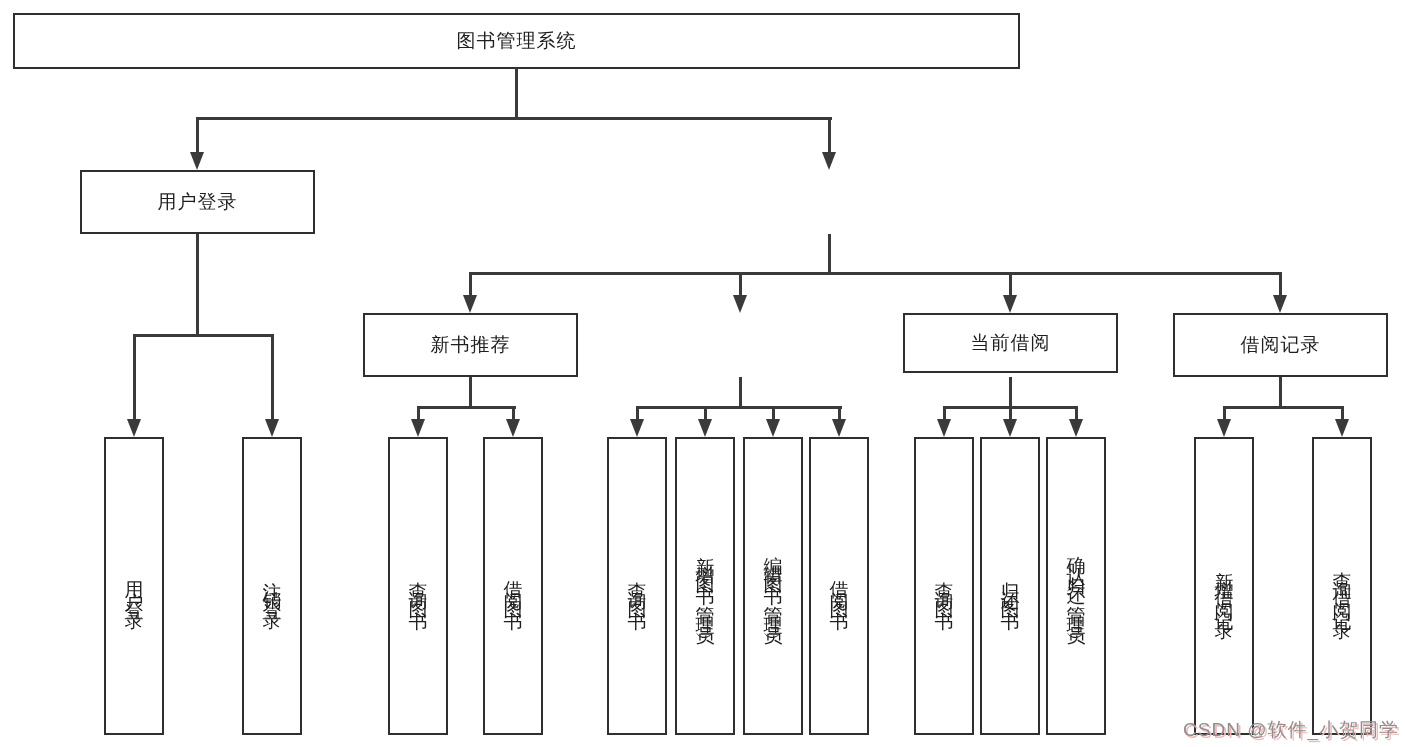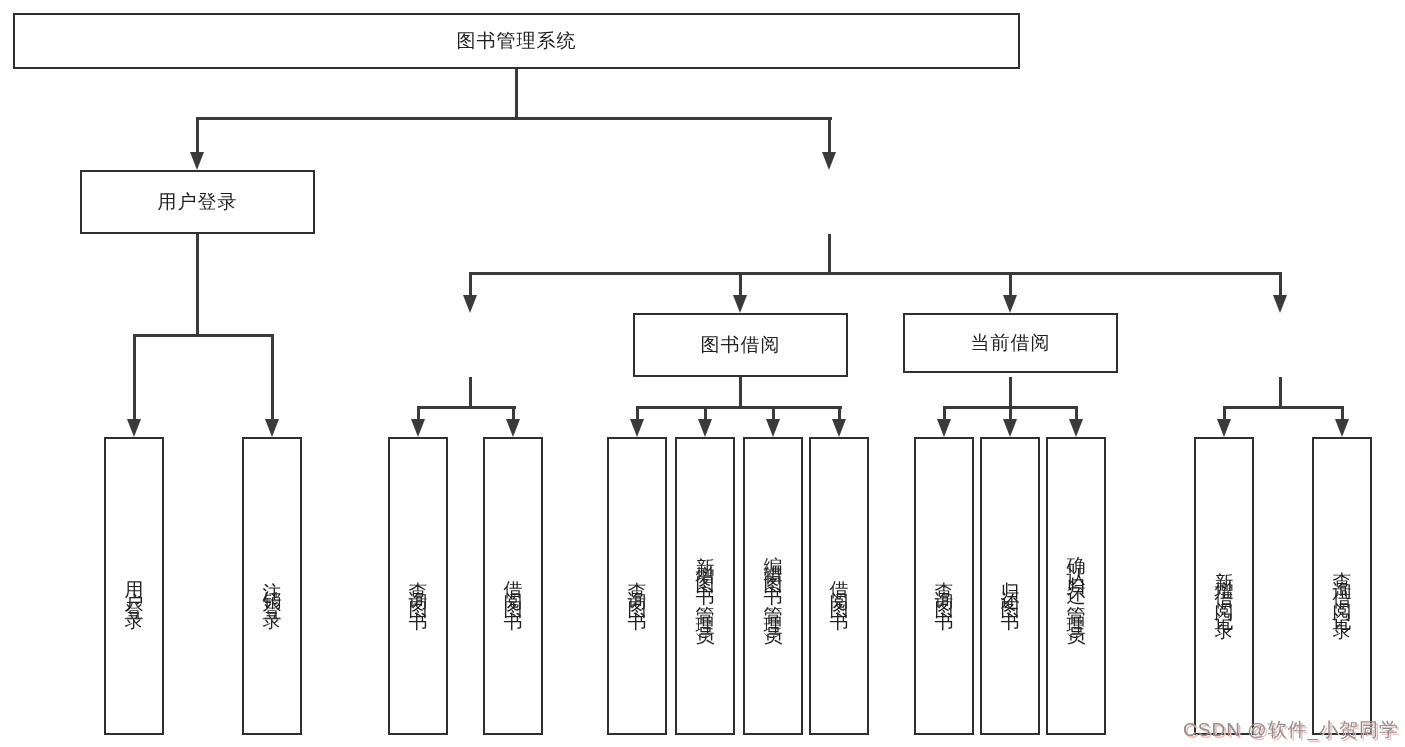--- a/index.html
+++ b/index.html
@@ -88,25 +88,28 @@
   <div class="hline" style="left:469px;top:272px;width:813px;"></div>
   <div class="vline" style="left:469px;top:273px;height:25px;"></div>
   <div class="arrowhead" style="left:463px;top:295px;"></div>
   <div class="vline" style="left:739px;top:273px;height:25px;"></div>
   <div class="arrowhead" style="left:733px;top:295px;"></div>
   <div class="vline" style="left:1009px;top:273px;height:25px;"></div>
   <div class="arrowhead" style="left:1003px;top:295px;"></div>
   <div class="vline" style="left:1279px;top:273px;height:25px;"></div>
   <div class="arrowhead" style="left:1273px;top:295px;"></div>
 
-  <div class="box" style="left:633px;top:313px;width:215px;height:64px;">
-    <span>图书借阅</span>
+  <div class="box" style="left:363px;top:313px;width:215px;height:64px;">
+    <span>新书推荐</span>
   </div>
   <div class="box" style="left:903px;top:313px;width:215px;height:60px;">
     <span>当前借阅</span>
+  </div>
+  <div class="box" style="left:1173px;top:313px;width:215px;height:64px;">
+    <span>借阅记录</span>
   </div>
 
   <div class="vline" style="left:469px;top:377px;height:31px;"></div>
   <div class="hline" style="left:417px;top:406px;width:99px;"></div>
   <div class="vline" style="left:417px;top:407px;height:14px;"></div>
   <div class="arrowhead" style="left:411px;top:419px;"></div>
   <div class="vline" style="left:512px;top:407px;height:14px;"></div>
   <div class="arrowhead" style="left:506px;top:419px;"></div>
 
   <div class="vline" style="left:739px;top:377px;height:31px;"></div>

